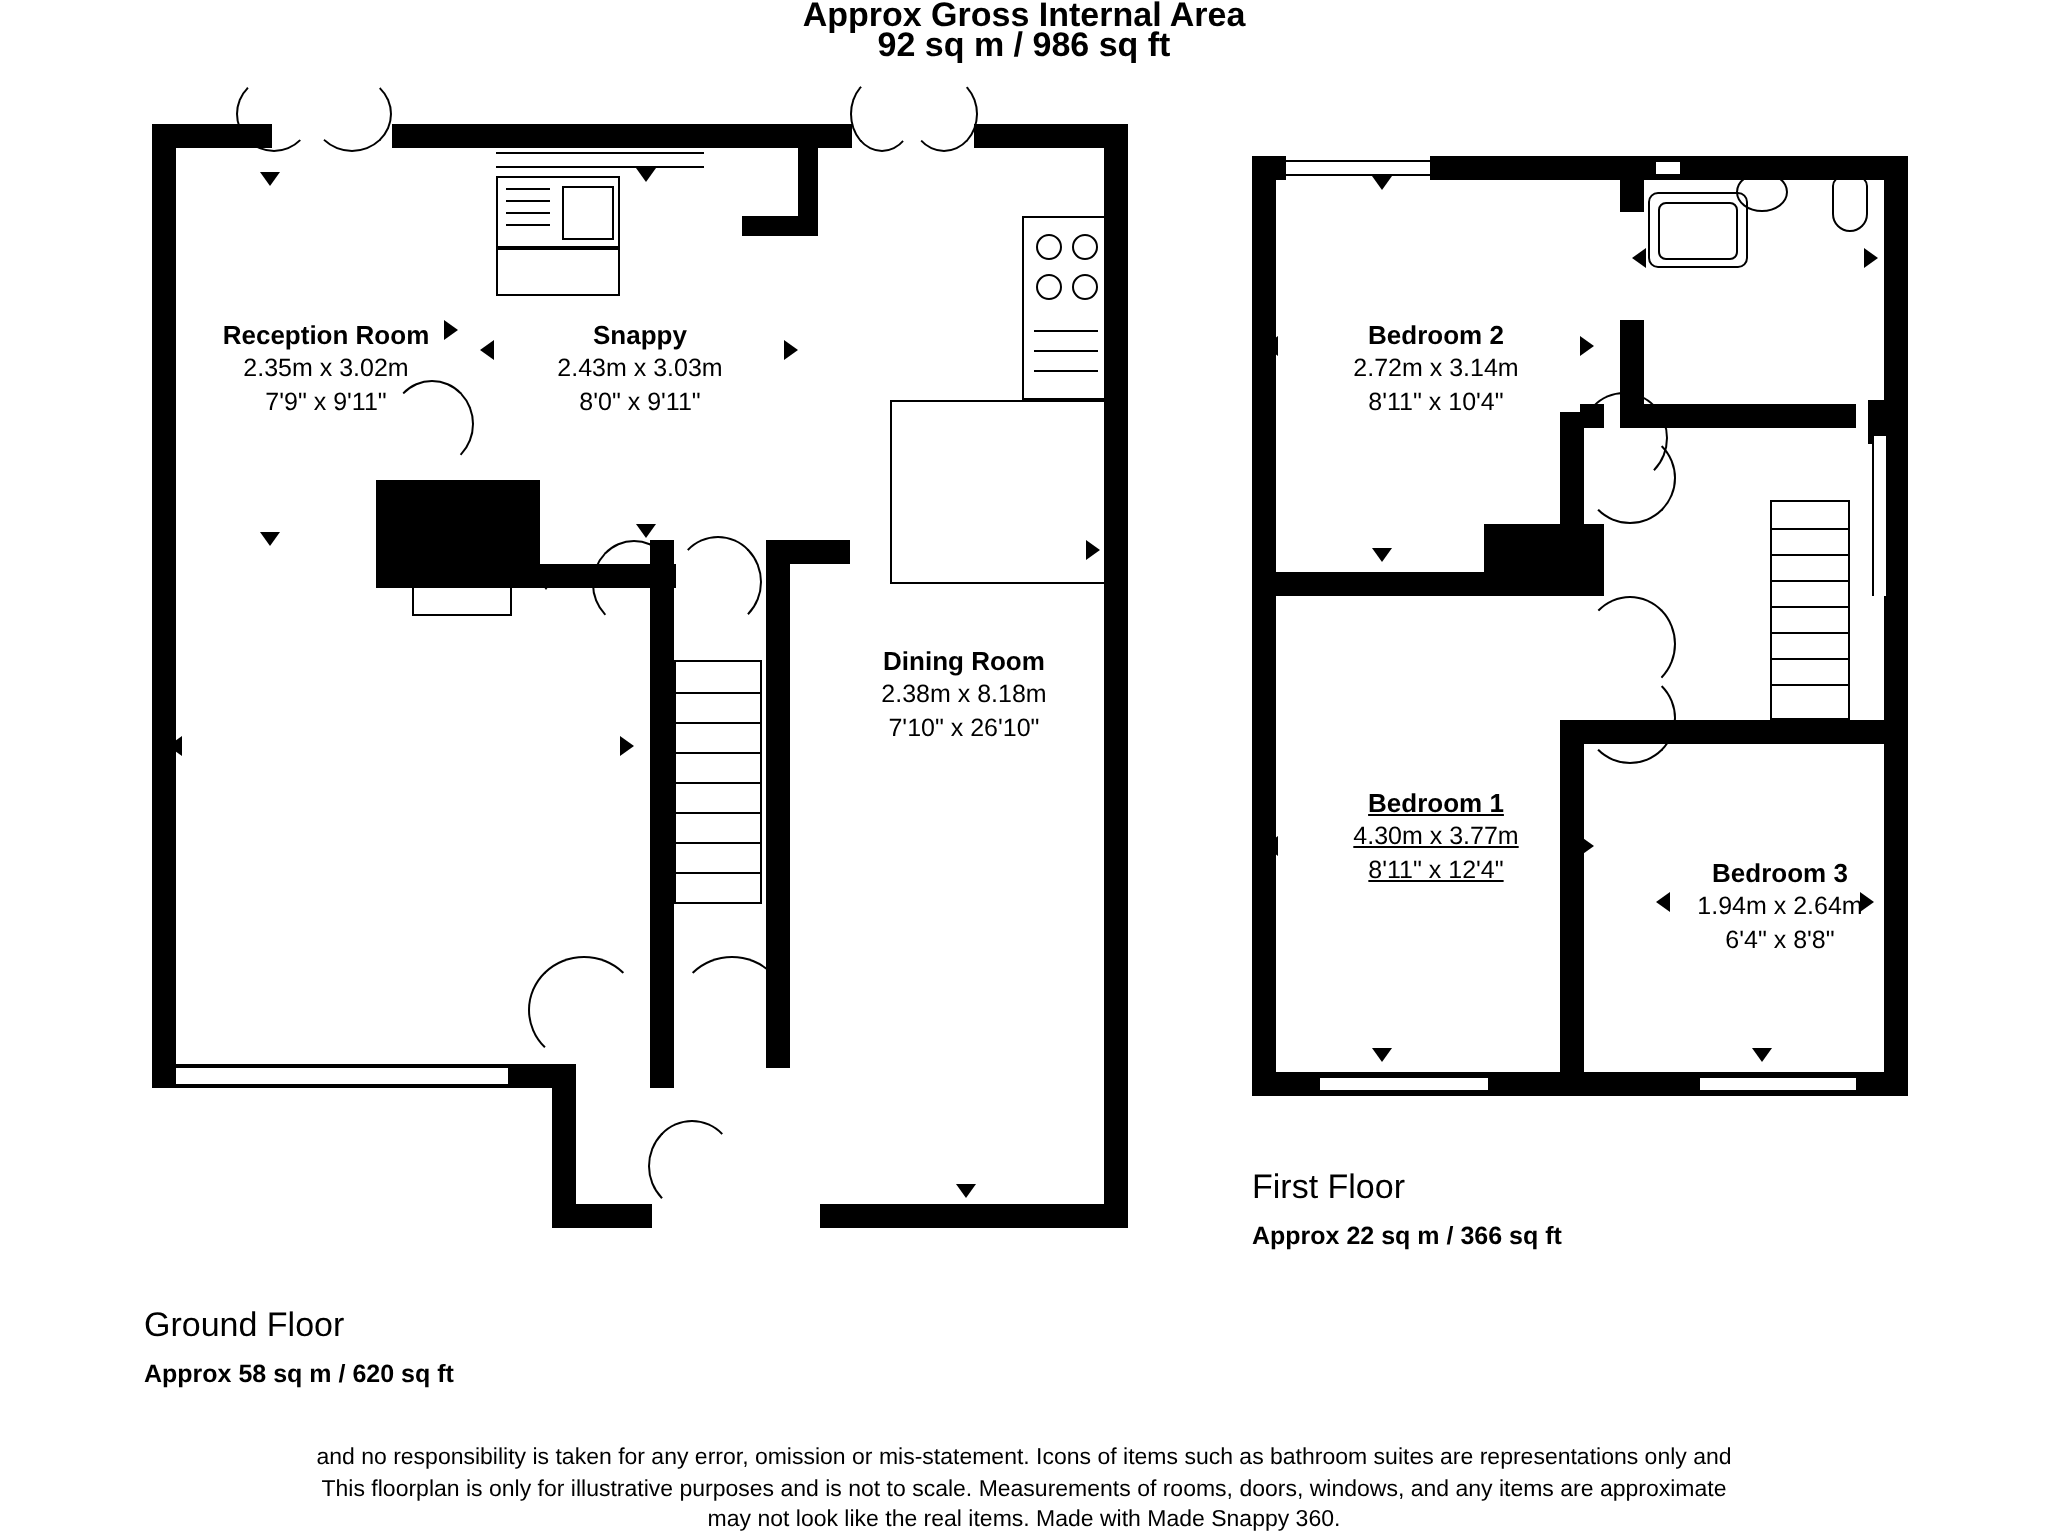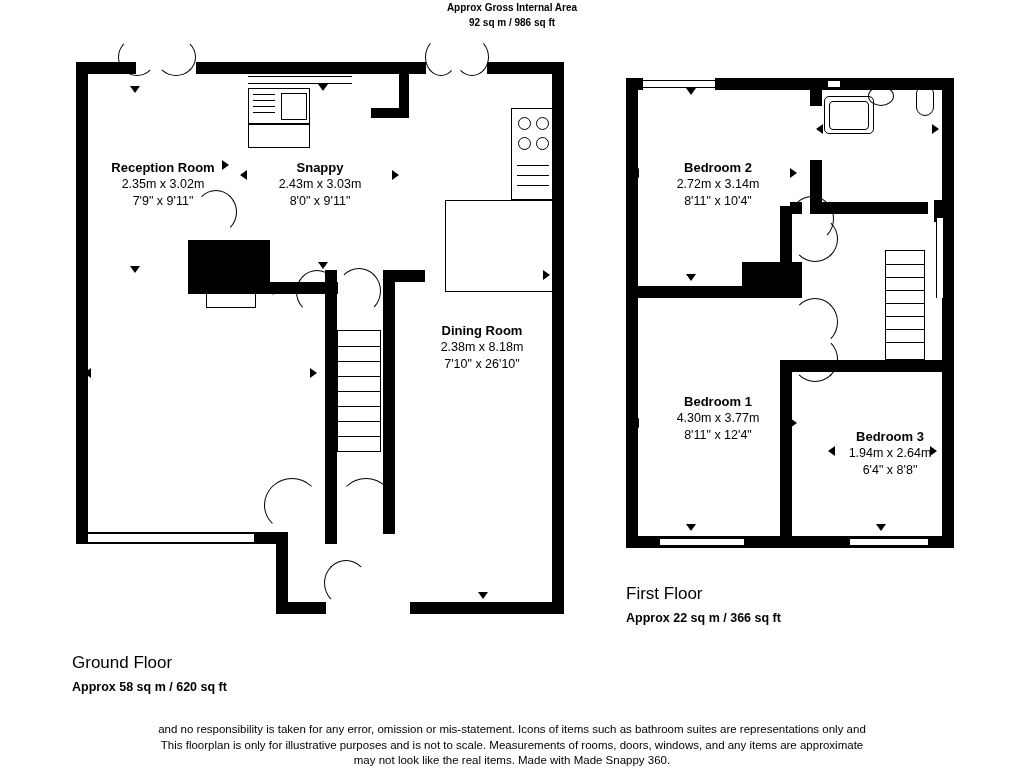--- a/index.html
+++ b/index.html
@@ -19,21 +19,21 @@
     position: absolute;
     left: 0; top: 0;
     width: 1024px;
     height: 768px;
   }
   .abs { position: absolute; }
 
   
   .hdr {
     text-align: center;
-    font-size: 10px;
+    font-size: 17px;
     font-weight: bold;
     line-height: 15px;
   }
   .room-label {
     text-align: center;
     line-height: 17px;
     font-size: 12.5px;
   }
   .room-label .nm {
     font-weight: bold;
@@ -313,21 +313,21 @@
     <div class="ar ar-r abs" style="left:330px; top:446px;"></div>
     <div class="ar ar-d abs" style="left:276px; top:524px;"></div>
 
 
     <div class="abs room-label" style="left:44px; top:159px; width:148px;">
       <span class="nm">Bedroom 2</span>
       <span class="dm">2.72m x 3.14m</span>
       <span class="dm">8'11" x 10'4"</span>
     </div>
 
-    <div class="abs room-label" style="left:44px; top:393px; width:148px;">
+    <div class="abs room-label" style="left:44px; top:393px; width:148px;text-decoration:underline;">
       <span class="nm">Bedroom 1</span>
       <span class="dm">4.30m x 3.77m</span>
       <span class="dm">8'11" x 12'4"</span>
     </div>
 
     <div class="abs room-label" style="left:222px; top:428px; width:136px;">
       <span class="nm">Bedroom 3</span>
       <span class="dm">1.94m x 2.64m</span>
       <span class="dm">6'4" x 8'8"</span>
     </div>

